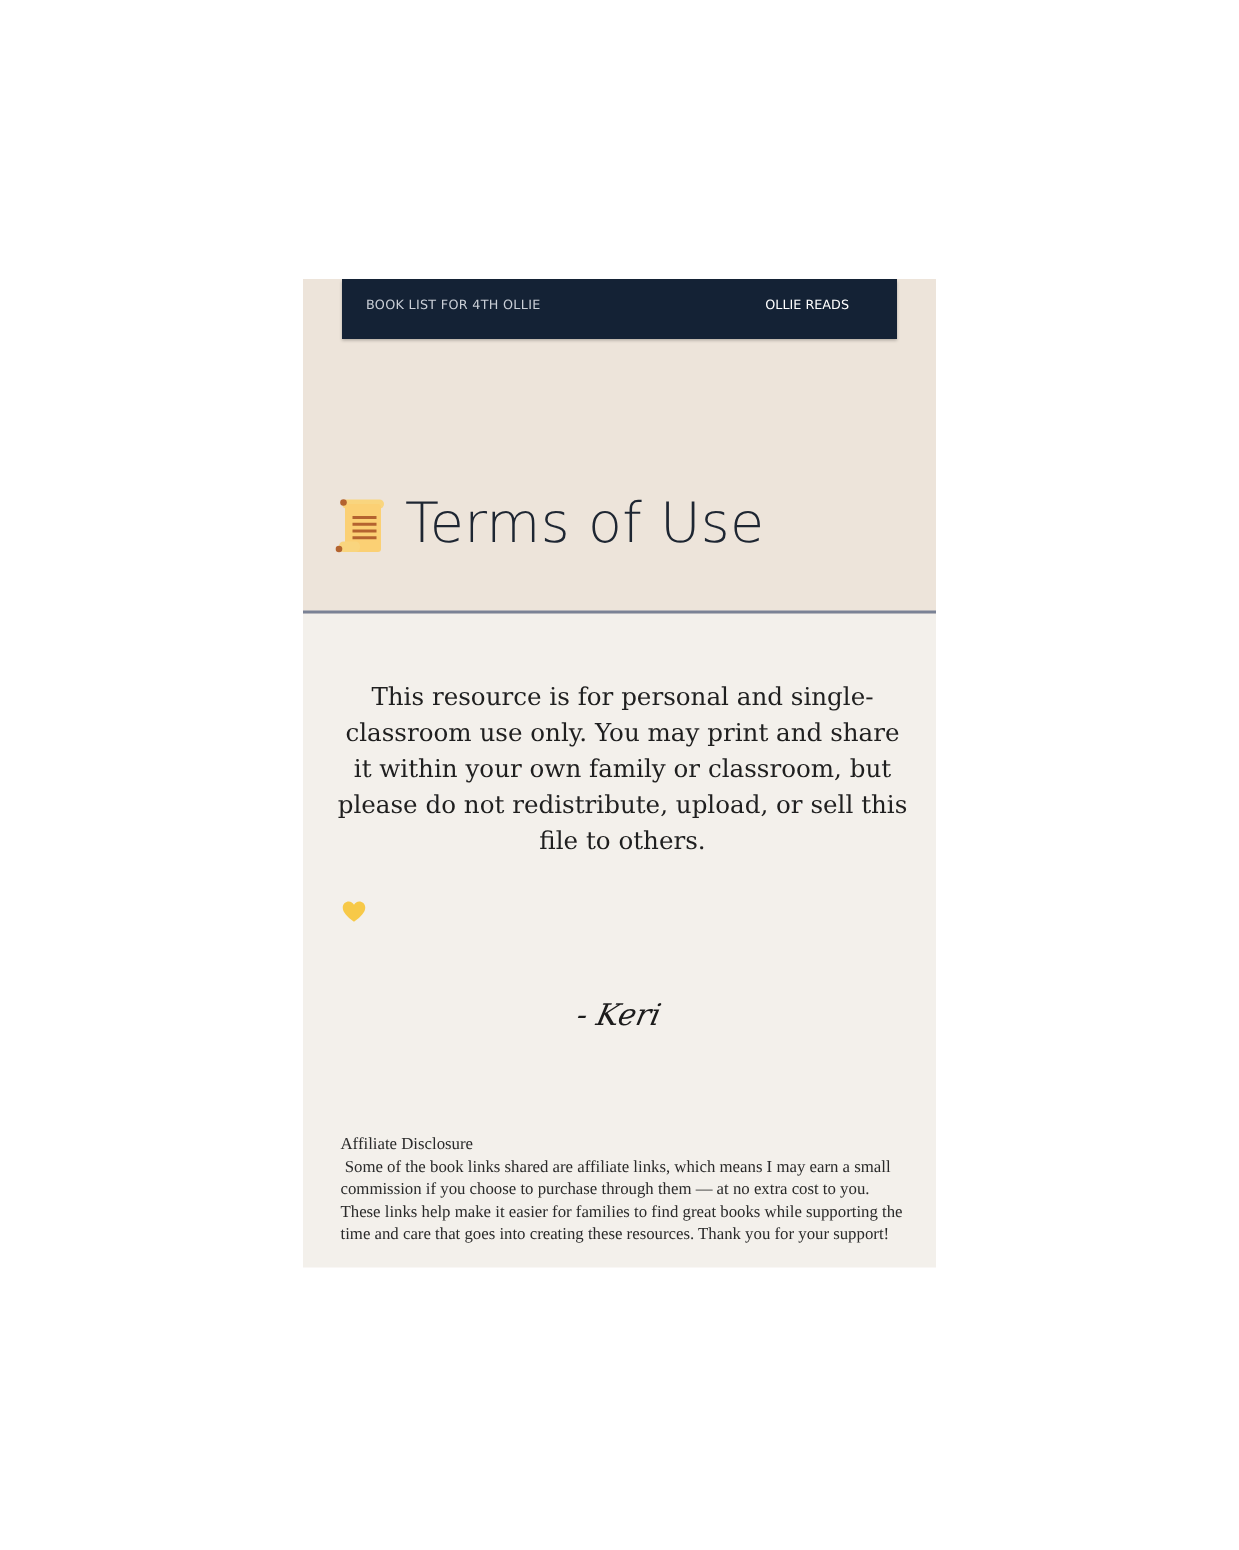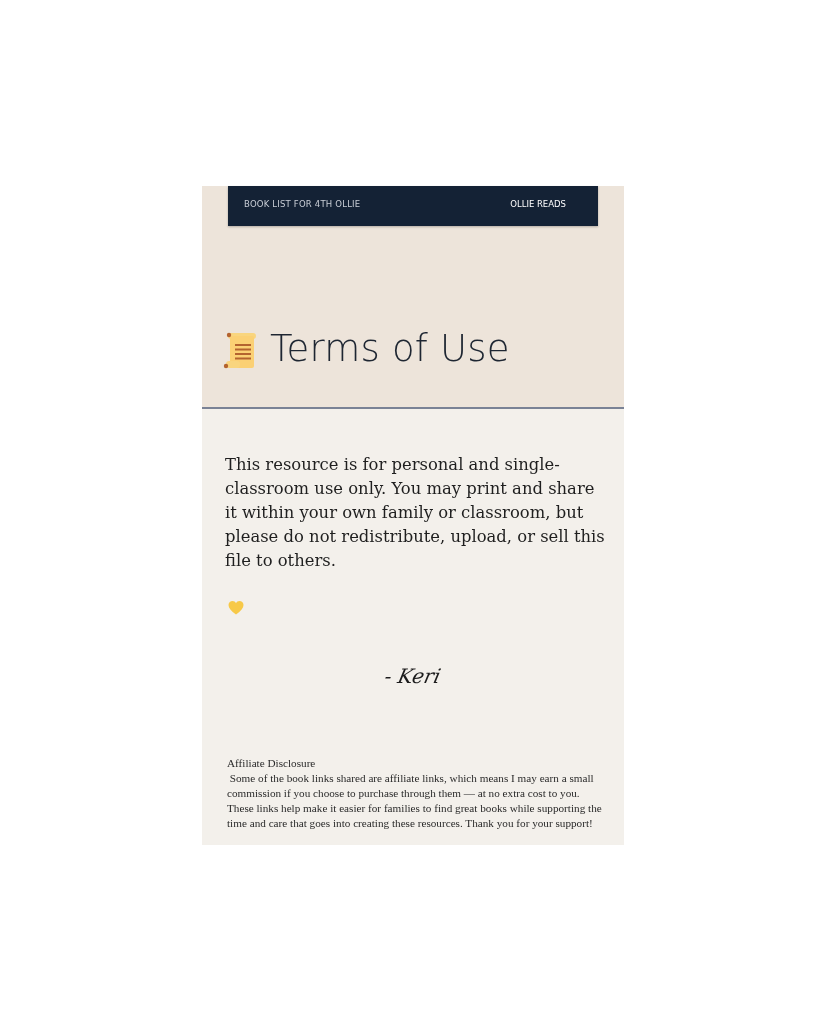--- a/index.html
+++ b/index.html
@@ -77,21 +77,21 @@
     }
     .body-text {
       position: absolute;
       left: 23px;
       width: 380px;
       font-family: "DejaVu Serif", serif;
       font-size: 16.4px;
       line-height: 24px;
       color: #1f1f1f;
     }
-    .p1 { top: 267px; }
+    .p1 { top: 267px; text-align: center; }
     .p2 { top: 411px; }
     .heart {
       display: inline-block;
       width: 16px;
       height: 16px;
       vertical-align: -2px;
       margin-left: 3px;
     }
     .signature {
       position: absolute;

